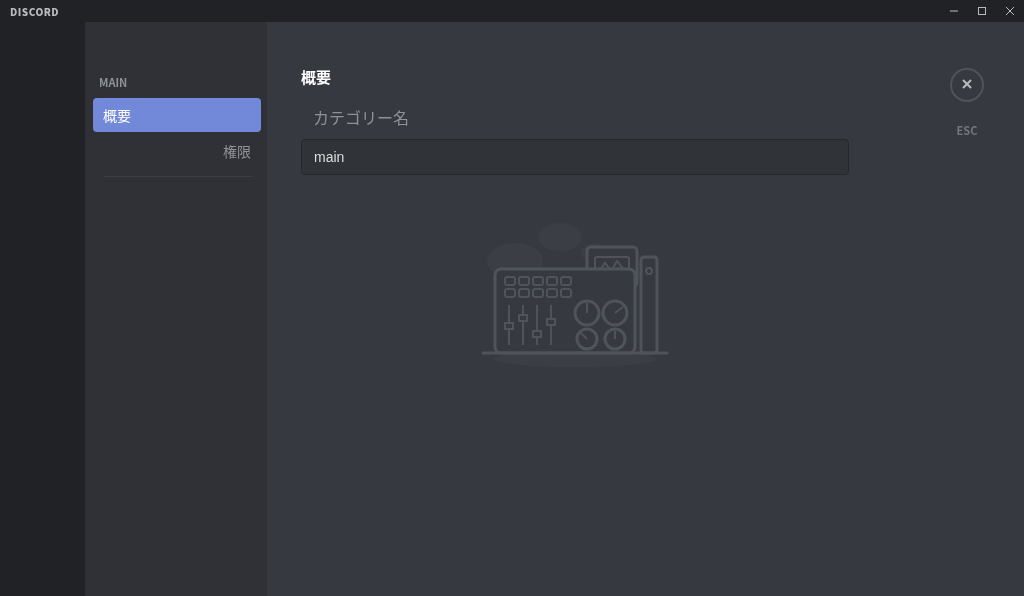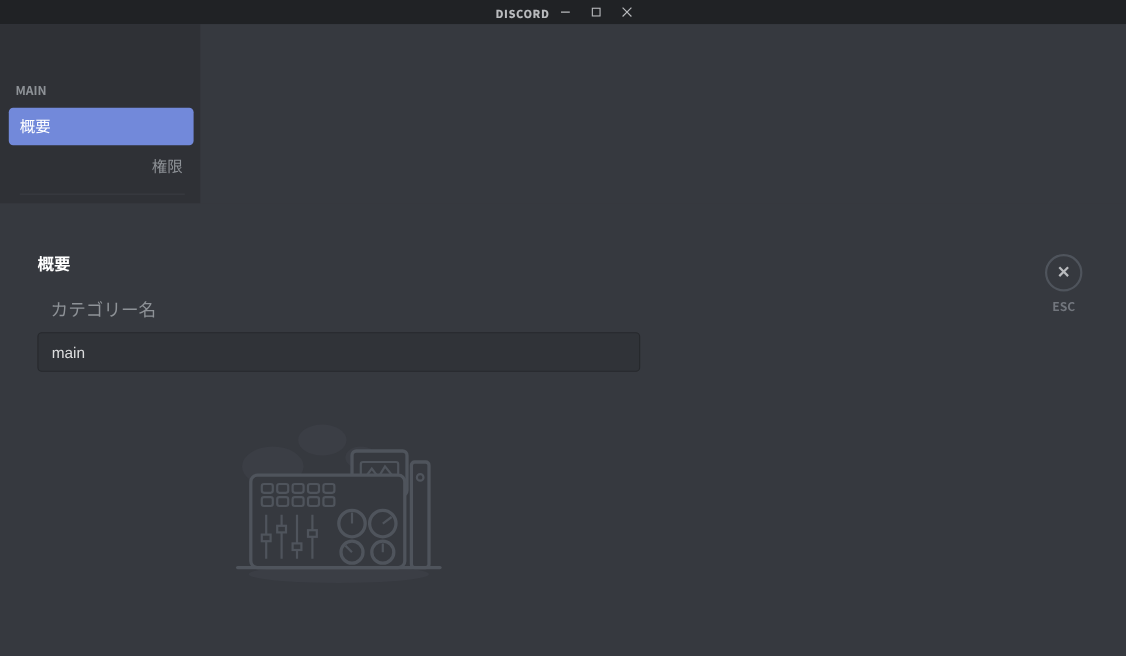--- a/index.html
+++ b/index.html
@@ -23,37 +23,36 @@
   html, body {
     margin: 0; padding: 0; width: 1024px; height: 596px;
     font-family: "Hiragino Sans", "Noto Sans CJK JP", "Meiryo", "Helvetica Neue", Arial, sans-serif;
     background: var(--bg-mid);
     overflow: hidden;
     user-select: none;
   }
   
   .titlebar {
     width: 100%; height: 22px; background: var(--titlebar);
-    display: flex; align-items: center; justify-content: center;
+    display: flex; align-items: center; justify-content: space-between;
     padding: 0 0 0 10px;
   }
   .titlebar-logo {
     color: #b9bbbe; font-weight: 800; font-size: 10px; letter-spacing: 0.5px;
   }
   .titlebar-ctrls { display: flex; height: 100%; }
   .titlebar-btn {
     width: 28px; height: 100%; display: flex; align-items: center; justify-content: center;
     color: #b9bbbe; cursor: default;
   }
   .titlebar-btn svg { display:block; }
   
   .app {
     display: flex; width: 100%; height: calc(596px - 22px);
     background: var(--bg-mid);
-    flex-direction: column;
   }
   .gutter-far-left {
     width: 85px; background: var(--bg-darkest);
   }
   .settings-left {
     width: 182px; background: var(--bg-dark);
     padding-top: 46px;
   }
   .side-header {
     color: var(--text-dim);
@@ -114,21 +113,21 @@
     color: var(--text-dimmer);
   }
   .close-circle {
     width: 34px; height: 34px; border: 2px solid var(--close-circle);
     border-radius: 50%;
     display: flex; align-items: center; justify-content: center;
     color: #b9bbbe;
     cursor: default;
   }
   .close-label {
-    margin-top: 6px; font-size: 11px; font-weight: 600; color: var(--text-dimmer);
+    margin-top: 20px; font-size: 11px; font-weight: 600; color: var(--text-dimmer);
   }
   
   .illus-wrap {
     width: 548px;
     display: flex; justify-content: center;
     margin-top: 44px;
   }
 </style>
 </head>
 <body>

